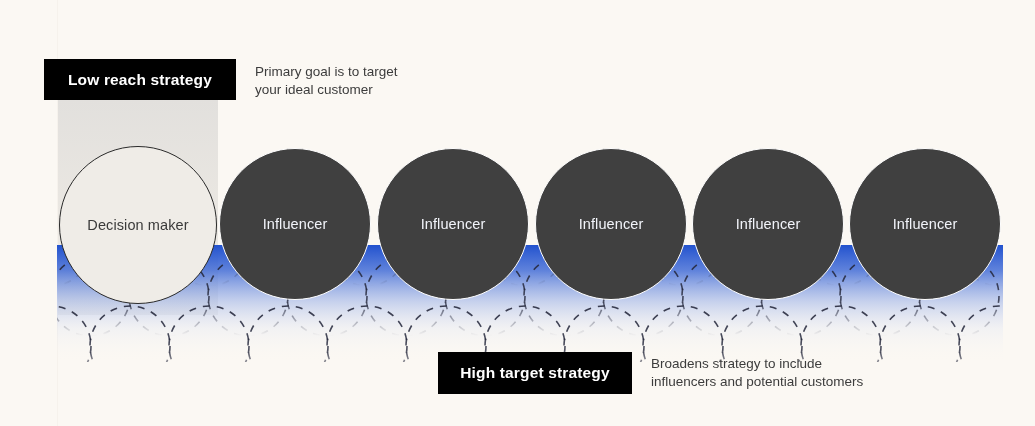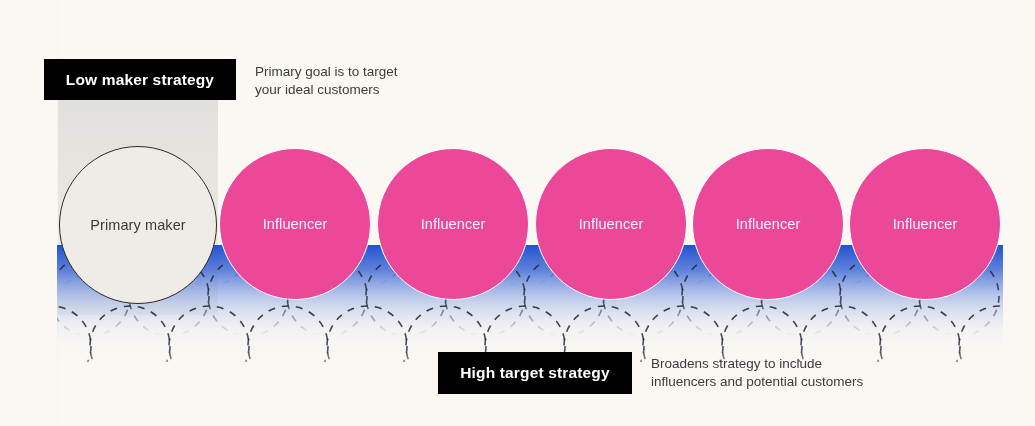--- a/index.html
+++ b/index.html
@@ -83,21 +83,21 @@
     background: #EFECE7;
     border: 1.3px solid #2A2A2A;
   }
   .node-decision .node-label {
     color: #3A3A3A;
   }
   .node-influencer {
     width: 152px;
     height: 152px;
     top: 148px;
-    background: #ec4899;
+    background: #404040;
     border: 1.4px solid #FFFFFF;
   }
   .node-influencer .node-label {
     color: #F2F4FA;
   }
 
   
   .chip {
     position: absolute;
     background: #000000;
@@ -215,21 +215,21 @@
           <circle cx="863" cy="1" r="40"></circle>
           <circle cx="942" cy="1" r="40"></circle>
         </g>
       </g>
     </svg>
   </div>
 
   <div class="circle-row">
 
     <div class="node node-decision">
-      <span class="node-label">Primary maker</span>
+      <span class="node-label">Decision maker</span>
     </div>
 
     <div class="node node-influencer" style="left:219px">
       <span class="node-label">Influencer</span>
     </div>
 
     <div class="node node-influencer" style="left:377px">
       <span class="node-label">Influencer</span>
     </div>
 
@@ -240,21 +240,21 @@
     <div class="node node-influencer" style="left:692px">
       <span class="node-label">Influencer</span>
     </div>
 
     <div class="node node-influencer" style="left:849px">
       <span class="node-label">Influencer</span>
     </div>
 
   </div>
 
-  <div class="chip chip-low">Low maker strategy</div>
+  <div class="chip chip-low">Low reach strategy</div>
   <div class="caption caption-primary">Primary goal is to target
-your ideal customers</div>
+your ideal customer</div>
 
   <div class="chip chip-high">High target strategy</div>
   <div class="caption caption-broad">Broadens strategy to include
 influencers and potential customers</div>
 
 </div>
 
 </body></html>

